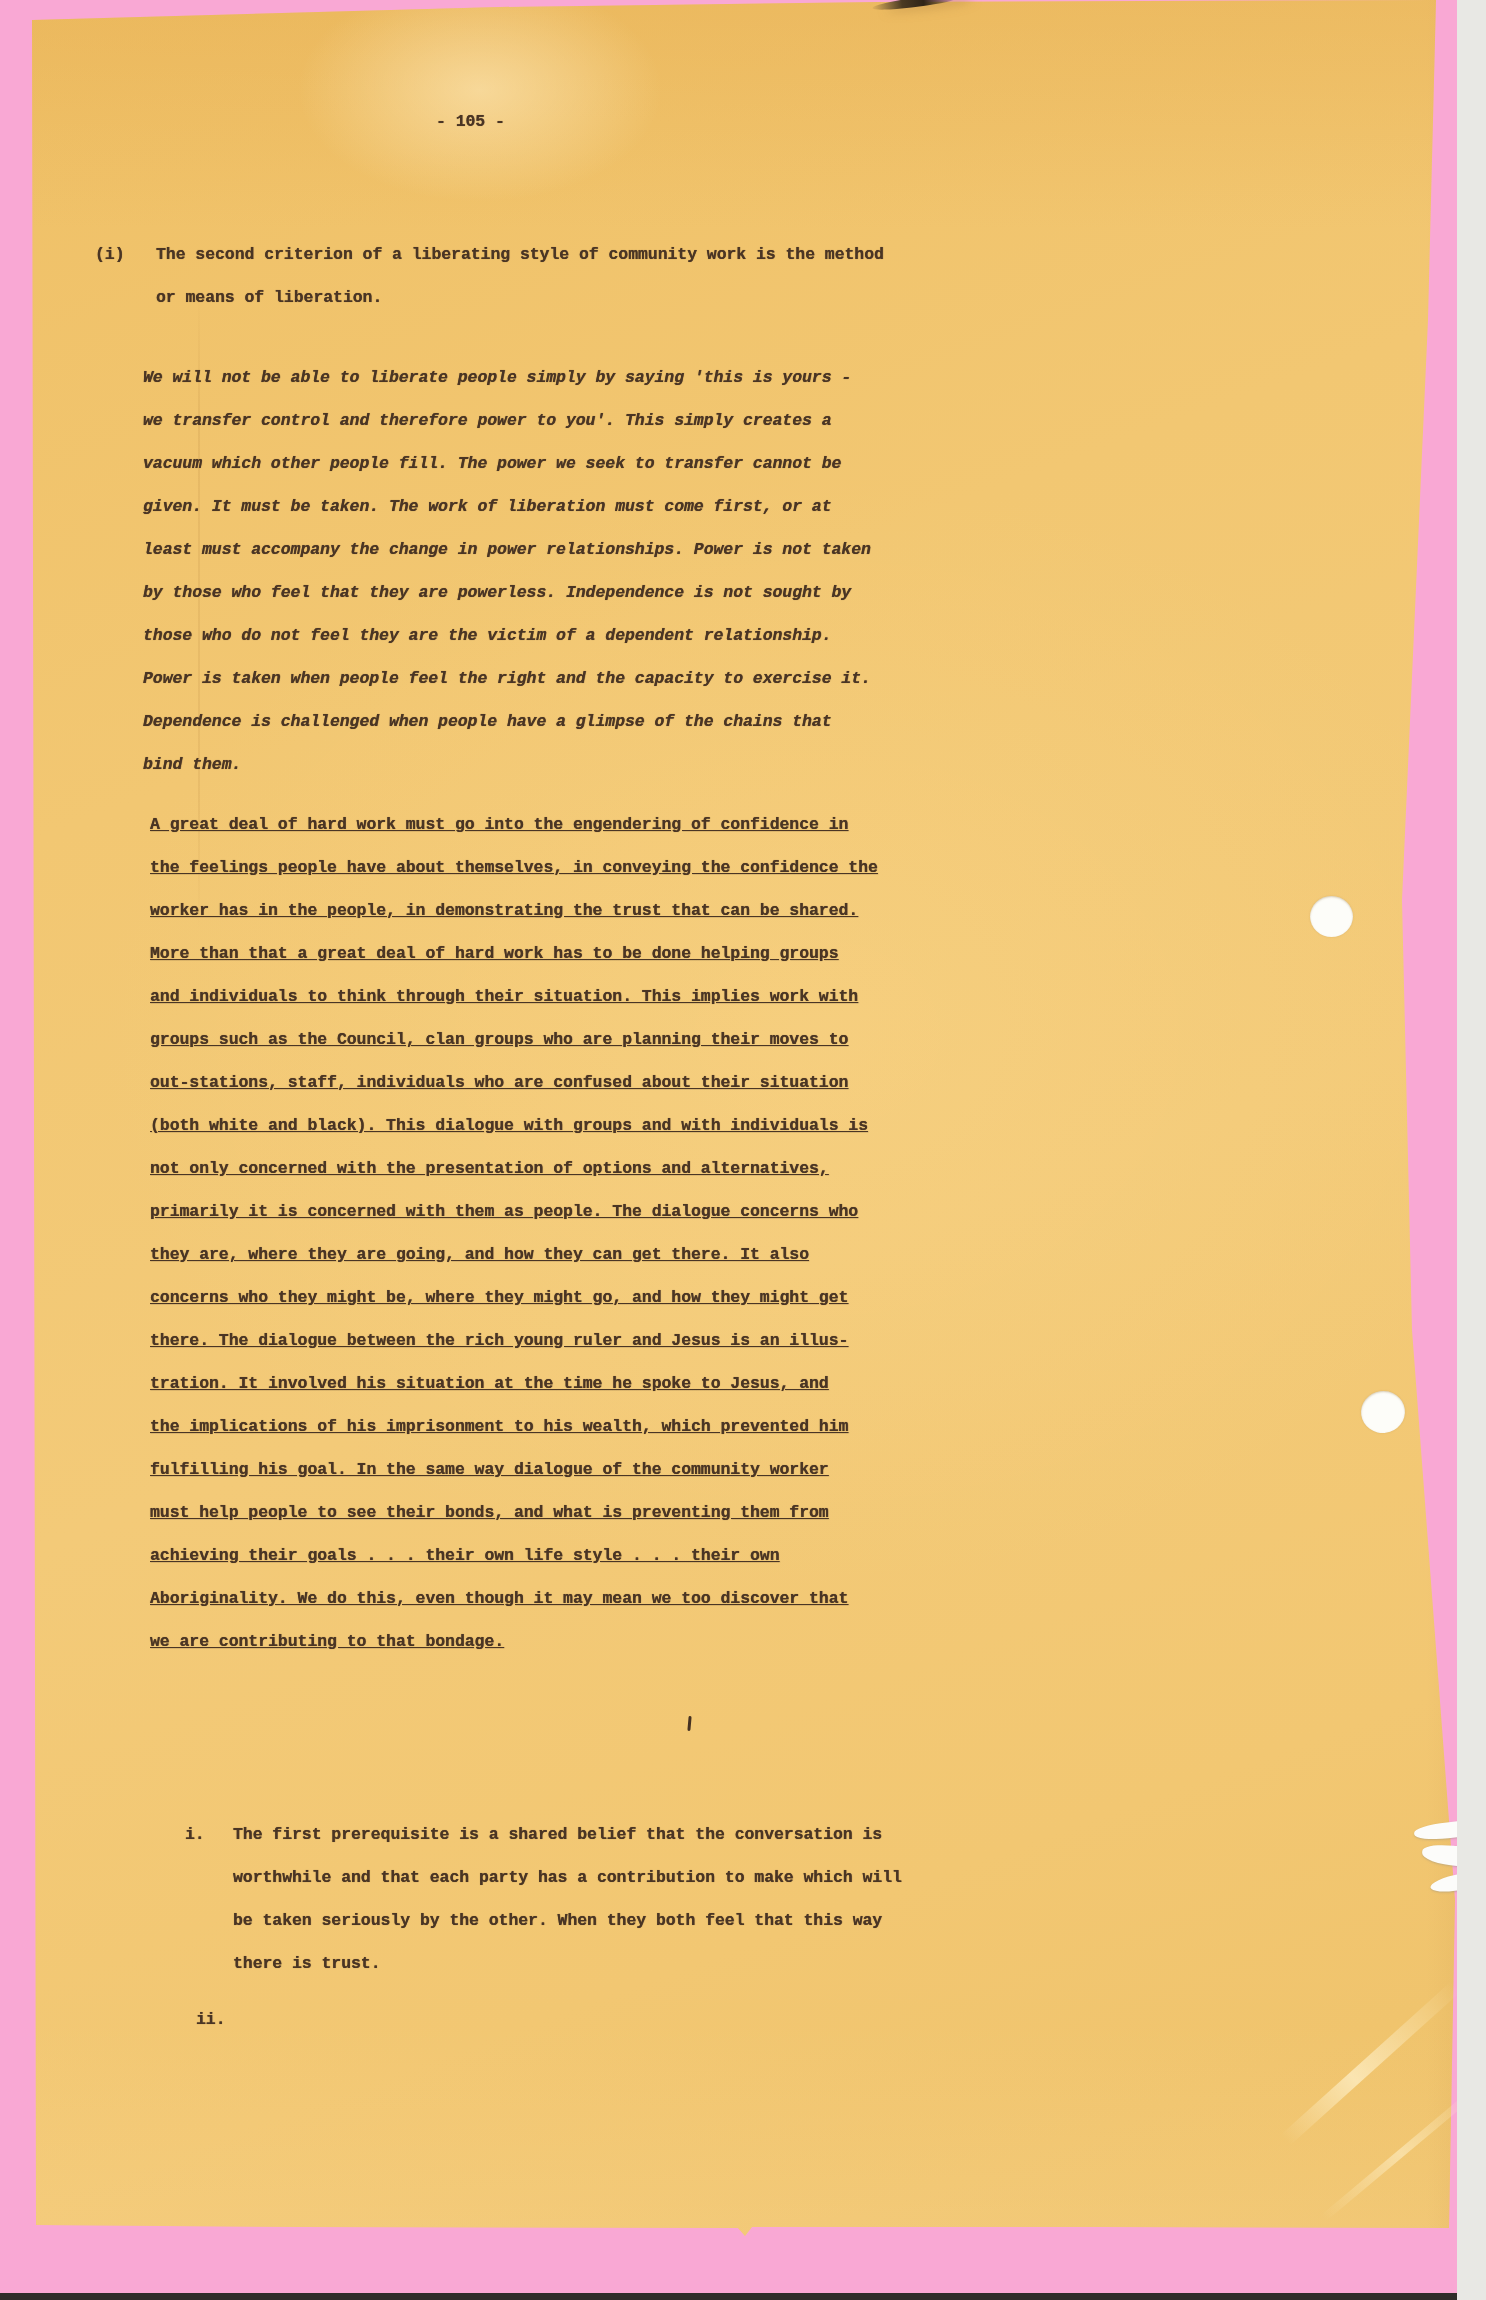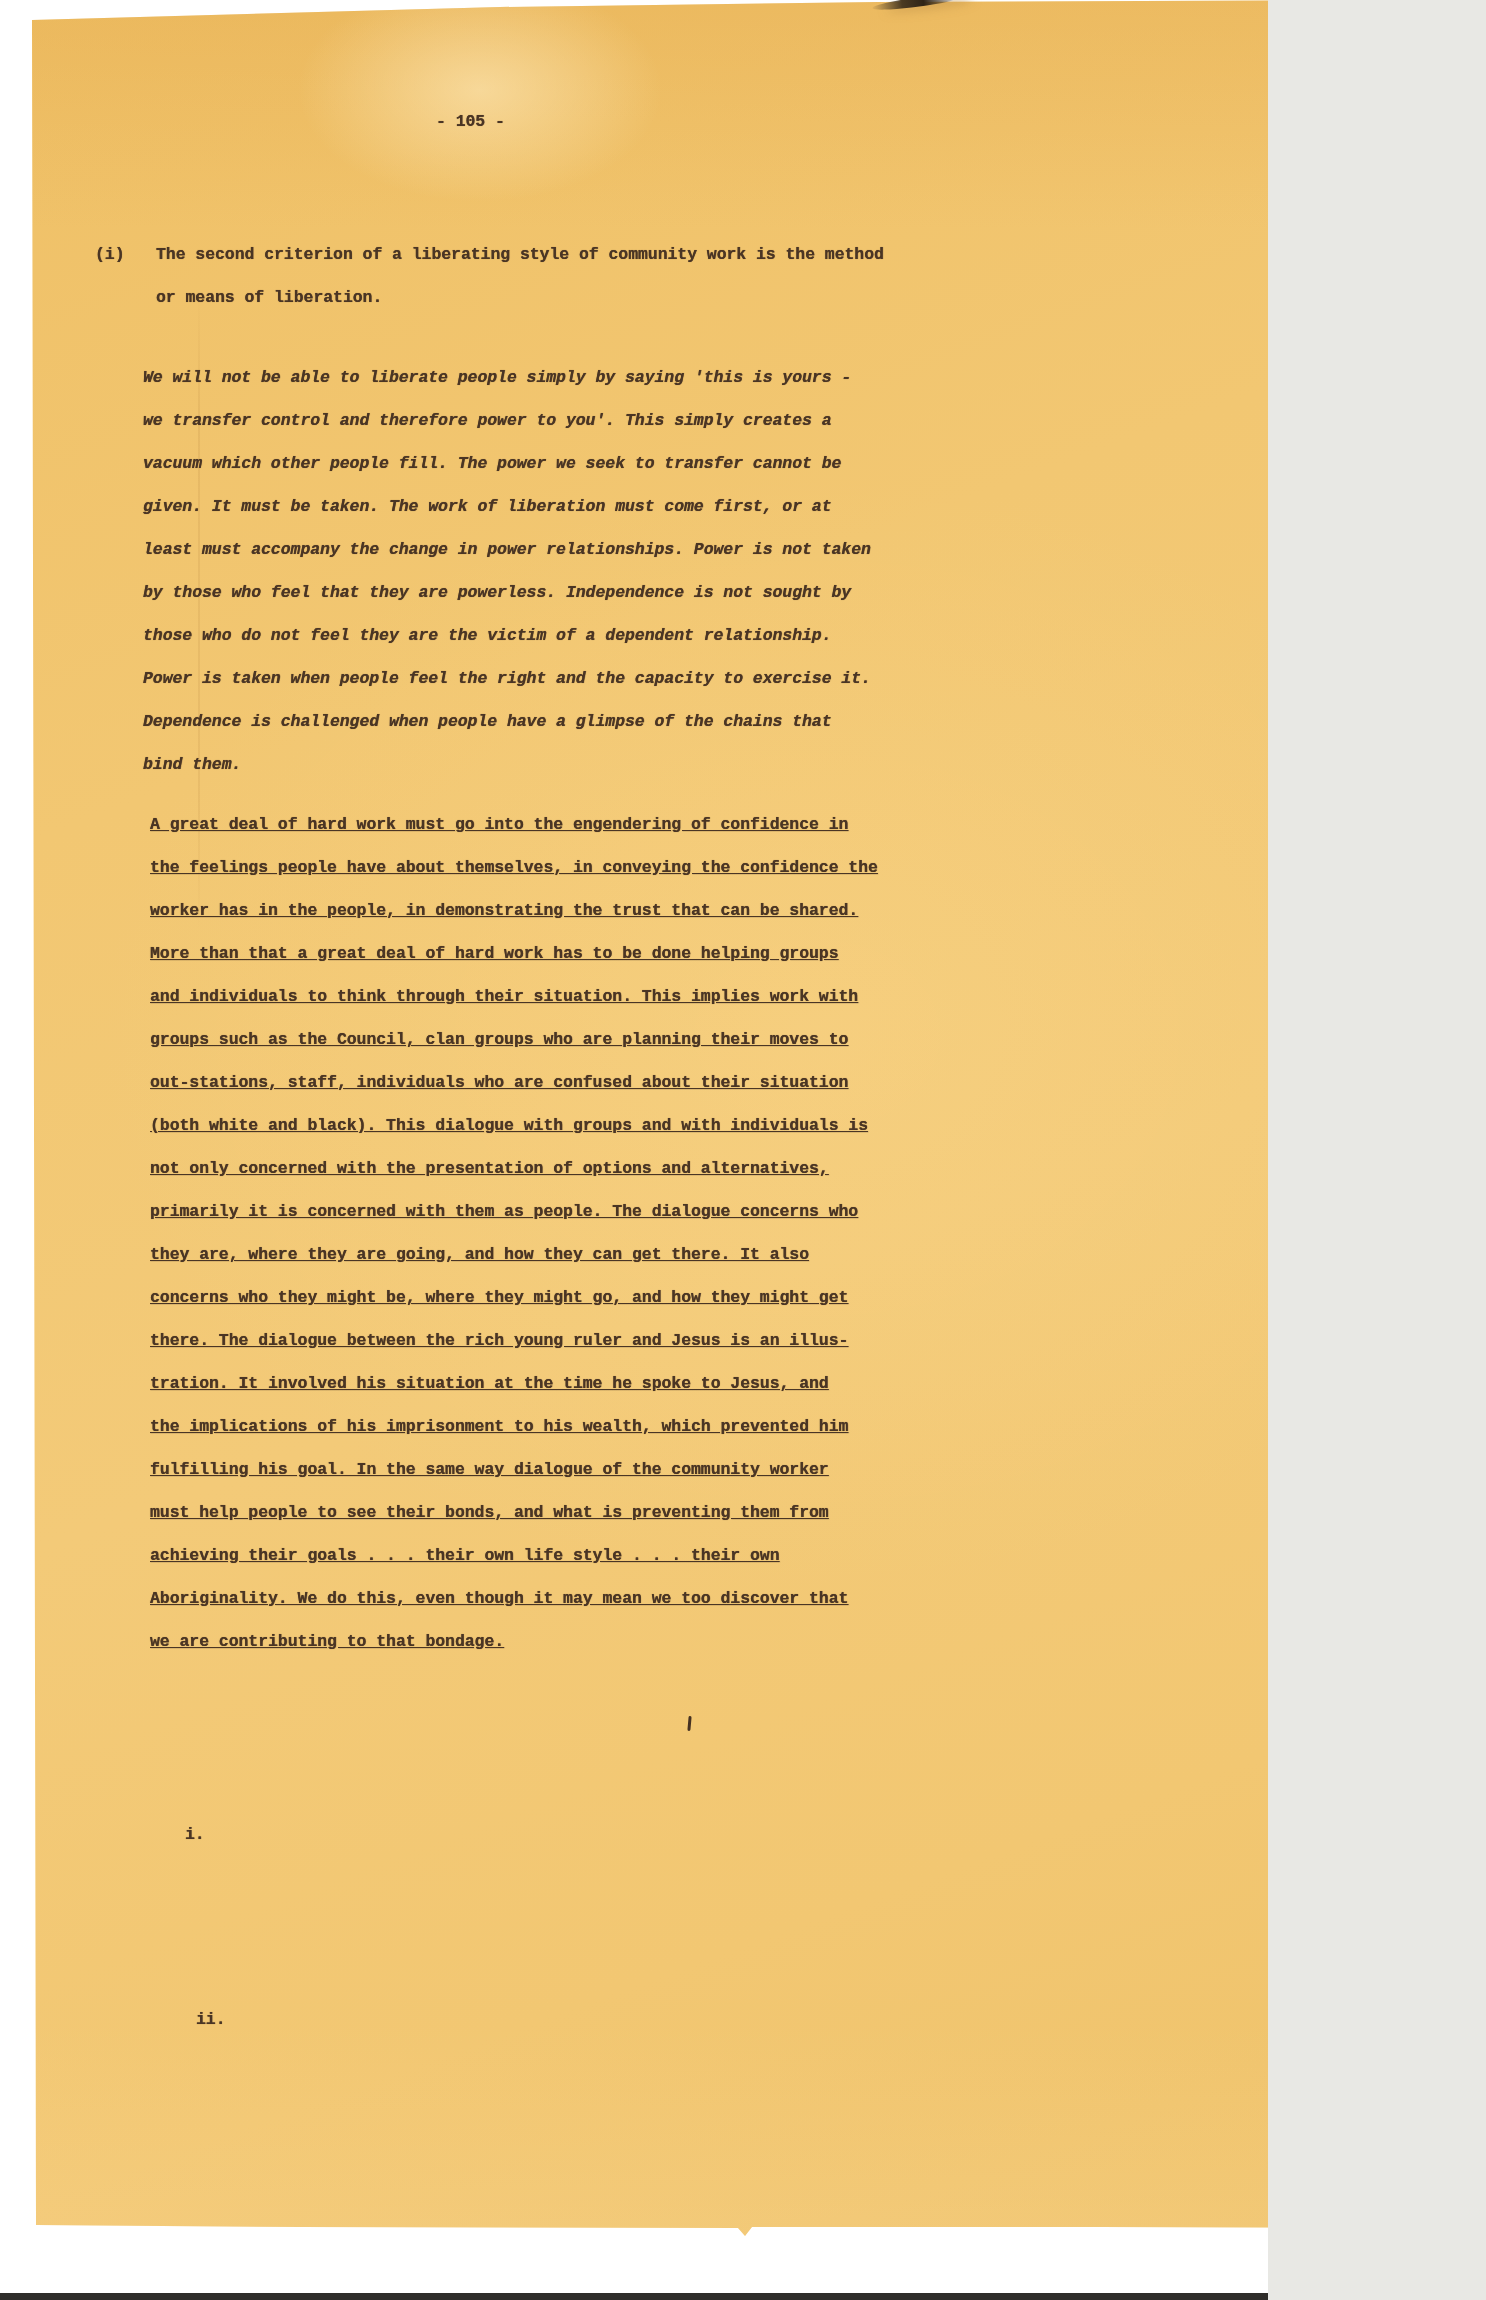--- a/index.html
+++ b/index.html
@@ -1,19 +1,19 @@
 <!DOCTYPE html>
 <html><head>
 <meta charset="utf-8">
 <style>
   html,body{margin:0;padding:0;background:#e8e8e4;}
   .scan{
     position:relative;
-    width:1268px;height:2300px;
-    background:#ffffff;
+    width:1457px;height:2300px;
+    background:#f9a8d4;
     overflow:hidden;
     font-family:"Liberation Mono","DejaVu Sans Mono",monospace;
   }
   
   .paper{
     position:absolute;left:0;top:0;width:1486px;height:2300px;
     clip-path:polygon(
       32px 20px, 500px 7px, 878px 2px, 1436px 0px,
       1428px 320px, 1402px 900px, 1412px 1330px, 1455px 1900px, 1449px 2228px,
       1100px 2227px, 752px 2227px, 745px 2236px, 738px 2228px,
@@ -141,20 +141,24 @@
 the implications of his imprisonment to his wealth, which prevented him
 fulfilling his goal.  In the same way dialogue of the community worker
 must help people to see their bonds, and what is preventing them from
 achieving their goals . . . their own life style . . . their own
 Aboriginality.  We do this, even though it may mean we too discover that
 we are contributing to that bondage.</div>
 
   <div class="tick"></div>
 
   <div class="tw li1-mark">i.</div>
+  <div class="tw li1">The first prerequisite is a shared belief that the conversation is
+worthwhile and that each party has a contribution to make which will
+be taken seriously by the other.  When they both feel that this way
+there is trust.</div>
 
   <div class="tw li2-mark">ii.</div>
 
   <div class="hole hole-1"></div>
   <div class="hole hole-2"></div>
 
   <div class="torn torn-1"></div>
   <div class="torn torn-2"></div>
   <div class="torn torn-3"></div>
 

